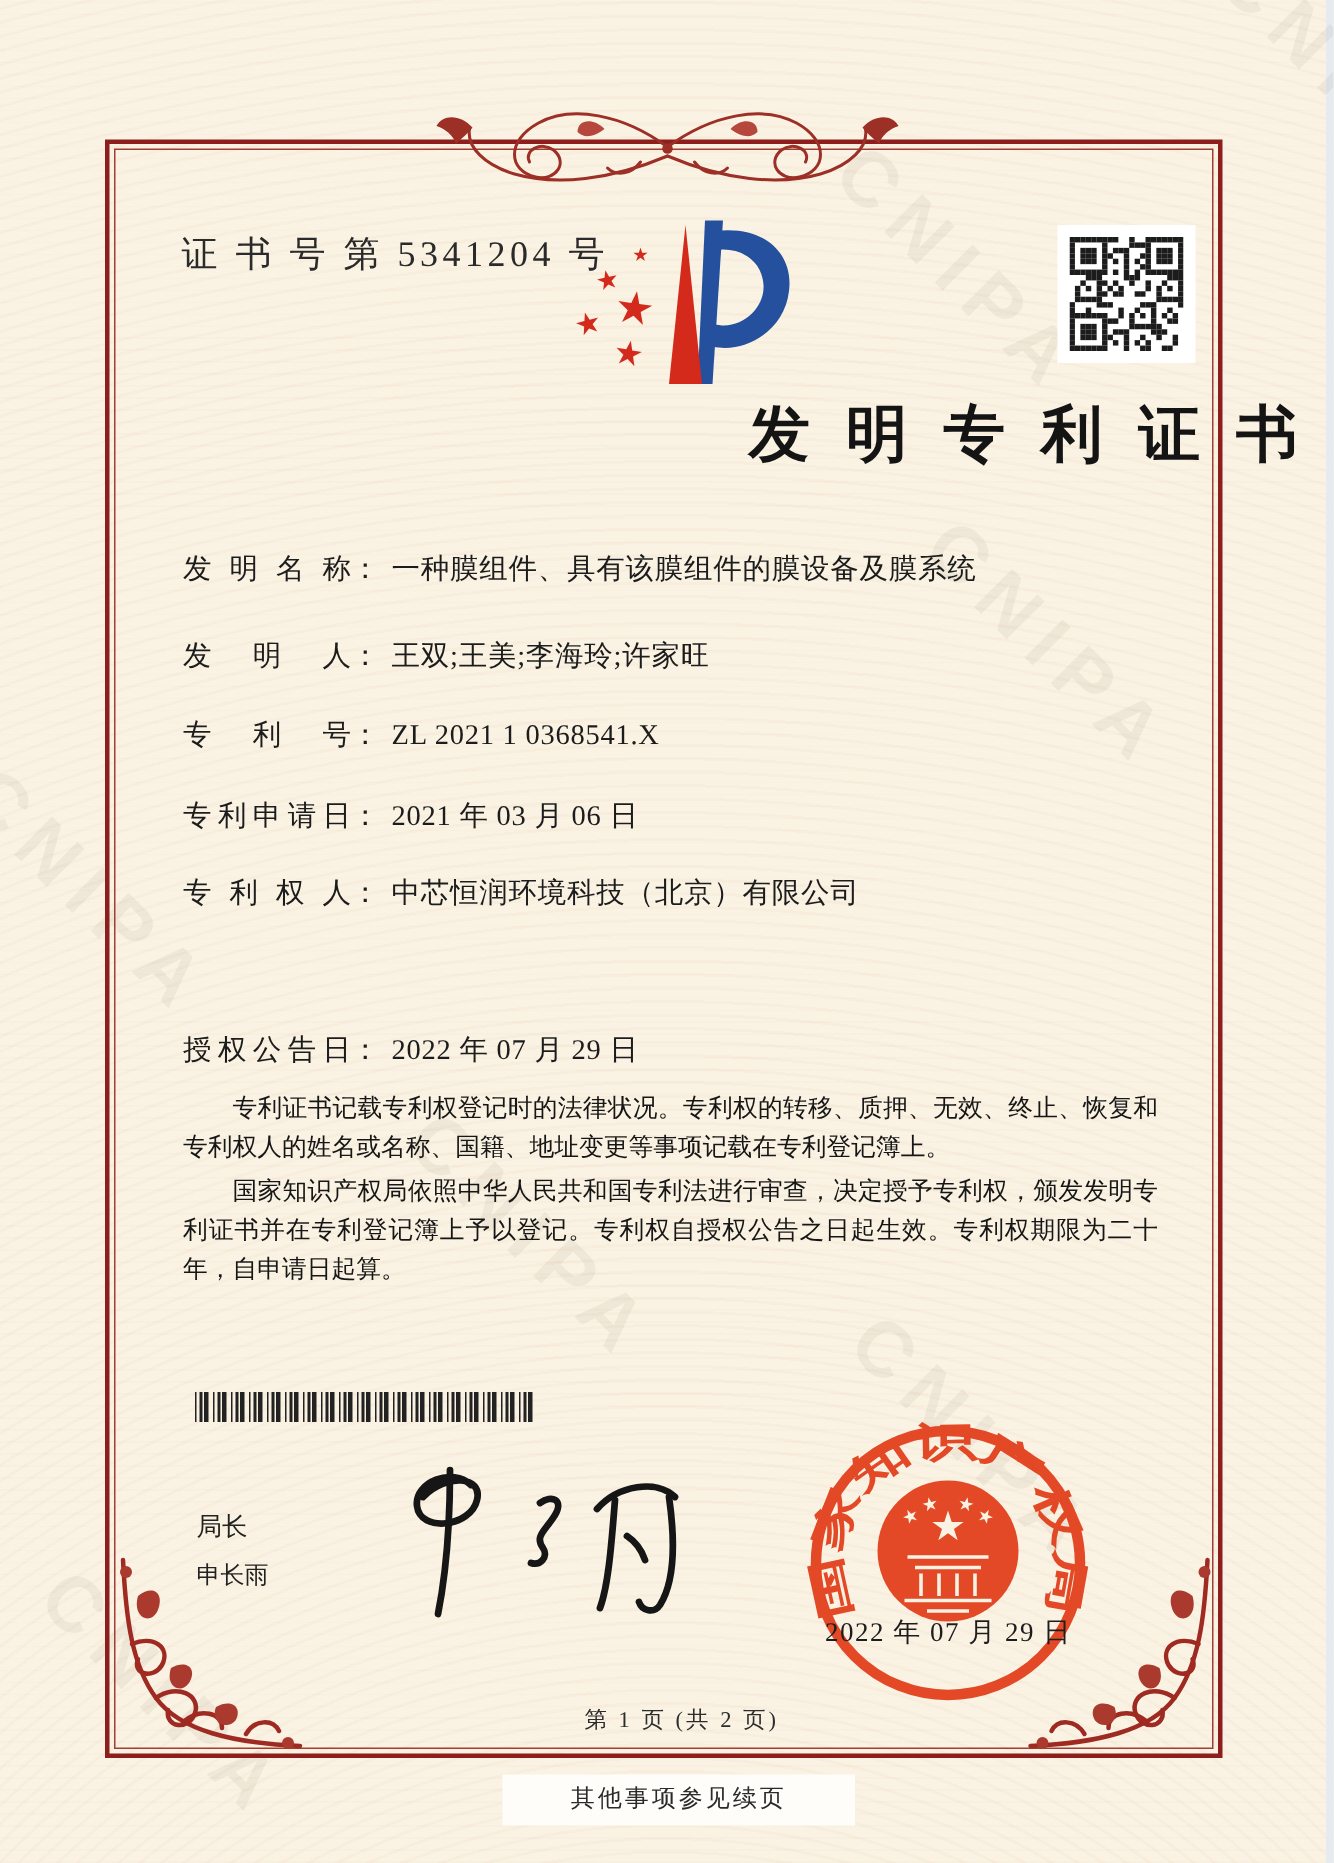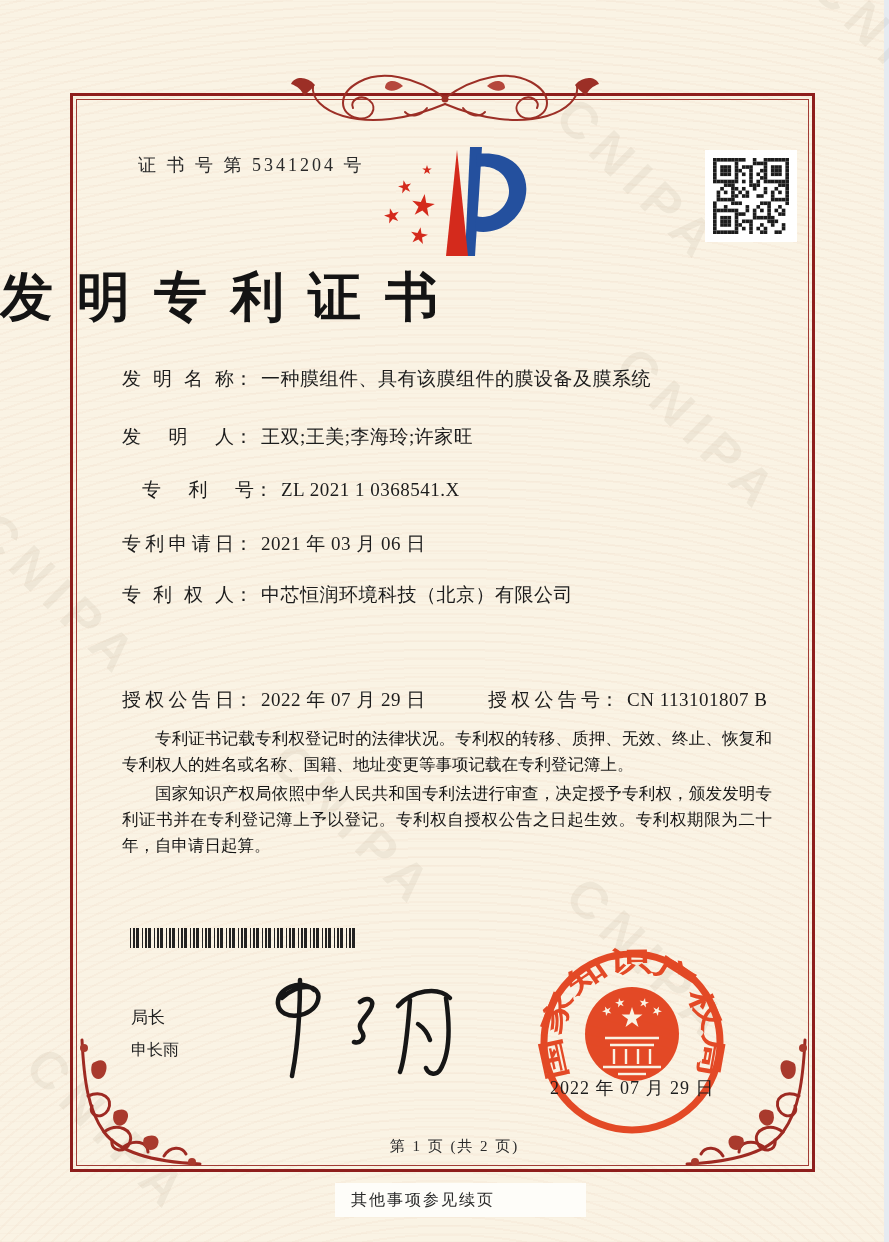--- a/index.html
+++ b/index.html
@@ -31,30 +31,30 @@
   .frame-outer{
     position:absolute; left:70px; top:93px; width:745px; height:1079px;
     border:3px solid #8e1e1c; box-sizing:border-box; z-index:2;
   }
   .frame-inner{
     position:absolute; left:3px; top:3px; right:3px; bottom:3px;
     border:1px solid #a23c34;
   }
   .content{position:absolute;left:0;top:0;width:100%;height:100%;z-index:3;}
   .cert-no{
-    position:absolute; left:138px; top:153px; font-size:18px; letter-spacing:3px; color:#2a2a2a;
+    position:absolute; left:121px; top:153px; font-size:24px; letter-spacing:3px; color:#2a2a2a;
   }
   .logo-svg{position:absolute; left:378px; top:144px;}
   .qr-box{
     position:absolute; left:705px; top:150px; width:92px; height:92px; background:#ffffff;
   }
   .qr-box svg{position:absolute;left:8px;top:8px;}
   .doc-title{
-    position:absolute; left:0; right:0; top:262px; text-align:left;
-    font-size:53px; font-weight:700; letter-spacing:24px; color:#141414;
+    position:absolute; left:0; right:0; top:262px; text-align:right;
+    font-size:41px; font-weight:700; letter-spacing:24px; color:#141414;
   }
   .field-row{position:absolute; left:122px; font-size:19px; white-space:nowrap; color:#1c1c1c;}
   .flabel{
     display:inline-block; width:112px; text-align:justify; text-align-last:justify;
     vertical-align:bottom;
   }
   .fcolon{display:inline-block; margin-right:8px;}
   .fvalue{letter-spacing:0.5px;}
   .paras{
     position:absolute; left:122px; top:726px; width:650px;
@@ -76,21 +76,21 @@
     position:absolute; left:550px; top:1076px; width:160px; font-size:18px; color:#1d1d1d;
     letter-spacing:1px; z-index:5; white-space:nowrap;
   }
   .page-num{
     position:absolute; left:0; right:0; top:1137px; text-align:center; font-size:15px; color:#2c2c2c;
     letter-spacing:2px;
     margin-left:20px;
   }
   .note-box{
     position:absolute; left:335px; top:1183px; width:235px; height:34px; background:#fefdf9;
-    line-height:34px; font-size:16px; color:#2a2a2a; letter-spacing:2px; z-index:3;padding-left:16px;
+    text-align:center; line-height:34px; font-size:16px; color:#2a2a2a; letter-spacing:2px; z-index:3;
   }
   .flourish-svg{position:absolute; left:285px; top:68px; z-index:4;}
   .corner-svg{position:absolute; z-index:4;}
   .corner-bl{left:74px; top:1038px;}
   .corner-br{left:681px; top:1038px; transform:scaleX(-1);}
 </style>
 </head>
 <body>
 
 <div class="page">
@@ -402,34 +402,31 @@
     </div>
 
     <div class="doc-title">发明专利证书</div>
 
     <div class="field-row" style="top:366px;">
       <span class="flabel">发明名称</span><span class="fcolon">：</span><span class="fvalue">一种膜组件、具有该膜组件的膜设备及膜系统</span>
     </div>
     <div class="field-row" style="top:424px;">
       <span class="flabel">发明人</span><span class="fcolon">：</span><span class="fvalue">王双;王美;李海玲;许家旺</span>
     </div>
-    <div class="field-row" style="top:477px;margin-left:20px;">
+    <div class="field-row" style="top:477px;">
       <span class="flabel">专利号</span><span class="fcolon">：</span><span class="fvalue">ZL 2021 1 0368541.X</span>
     </div>
     <div class="field-row" style="top:531px;">
       <span class="flabel">专利申请日</span><span class="fcolon">：</span><span class="fvalue">2021 年 03 月 06 日</span>
     </div>
     <div class="field-row" style="top:582px;">
       <span class="flabel">专利权人</span><span class="fcolon">：</span><span class="fvalue">中芯恒润环境科技（北京）有限公司</span>
     </div>
     <div class="field-row" style="top:687px;">
       <span class="flabel">授权公告日</span><span class="fcolon">：</span><span class="fvalue">2022 年 07 月 29 日</span>
-    </div>
-    <div class="field-row" style="top:687px; left:488px;">
-      <span class="flabel">授权公告号</span><span class="fcolon">：</span><span class="fvalue">CN 113101807 B</span>
     </div>
 
     <div class="paras">
       <p>专利证书记载专利权登记时的法律状况。专利权的转移、质押、无效、终止、恢复和专利权人的姓名或名称、国籍、地址变更等事项记载在专利登记簿上。</p>
       <p>国家知识产权局依照中华人民共和国专利法进行审查，决定授予专利权，颁发发明专利证书并在专利登记簿上予以登记。专利权自授权公告之日起生效。专利权期限为二十年，自申请日起算。</p>
     </div>
 
     <svg class="barcode-svg" width="226" height="20" viewBox="0 0 226 20">
       <g id="bc-g" fill="#222">
           <rect x="0" y="0" width="1" height="20"></rect>

